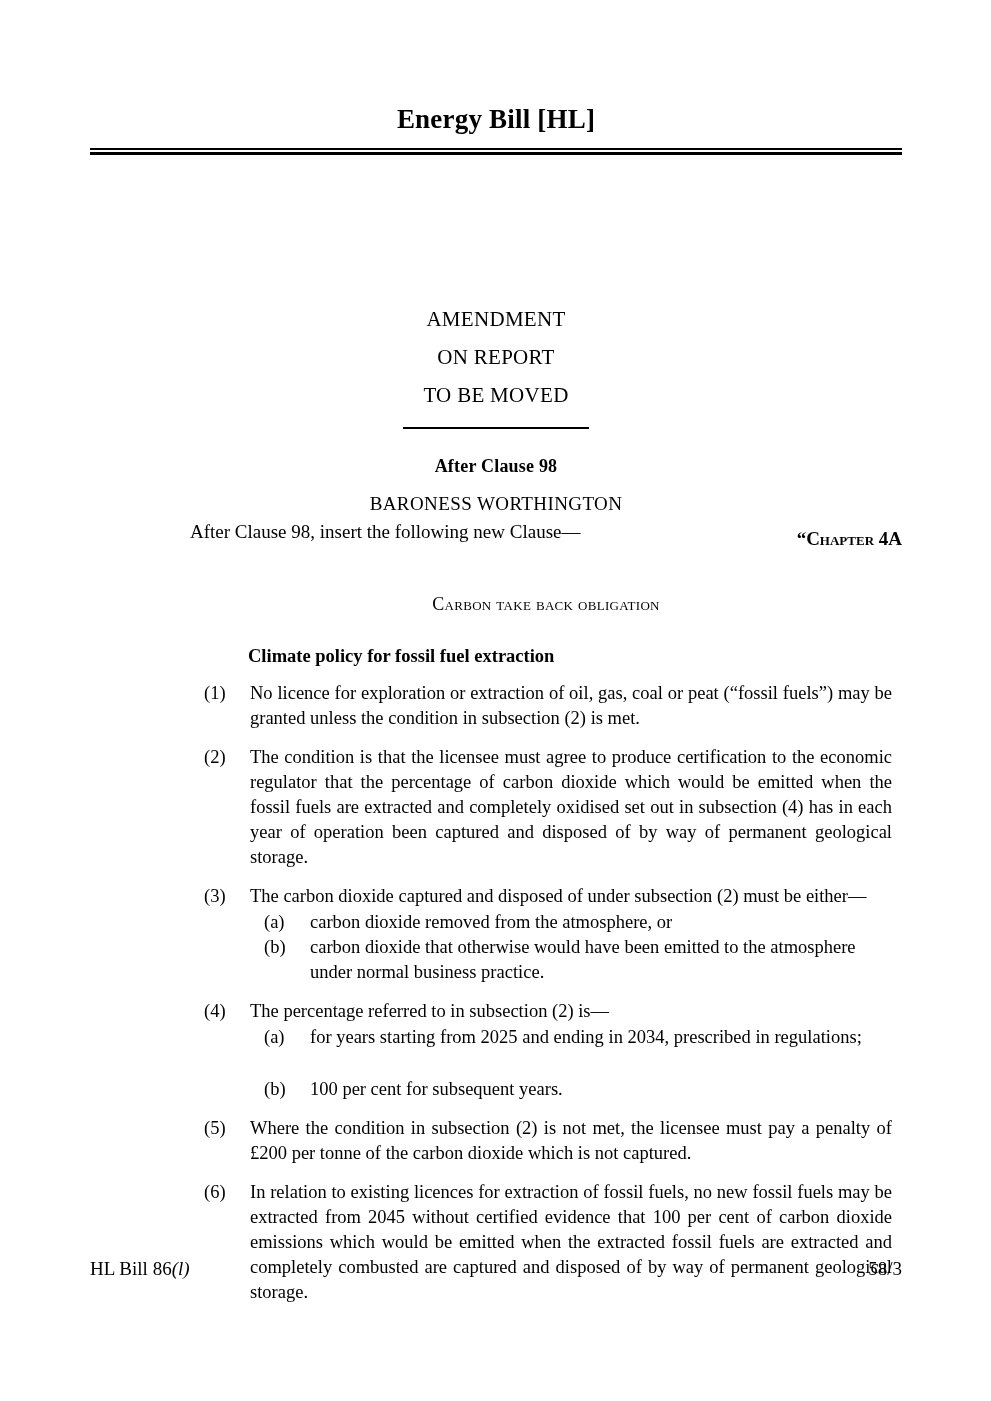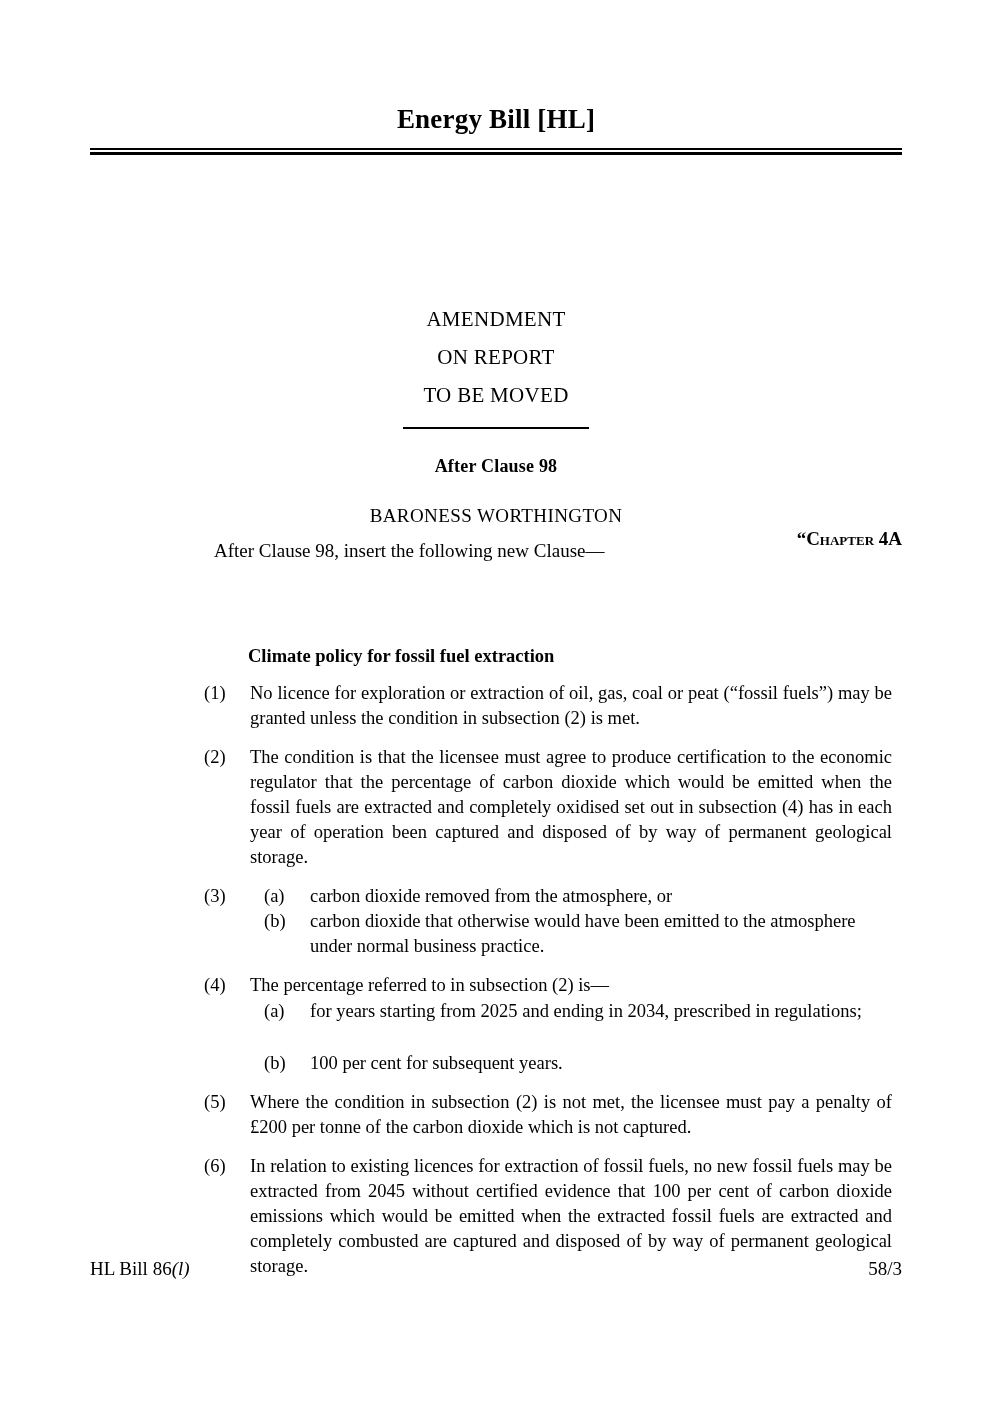--- a/index.html
+++ b/index.html
@@ -74,32 +74,31 @@
     margin: 13px auto 0 auto;
   }
   .after-clause {
     font-size: 18px;
     font-weight: bold;
     margin-top: 27px;
     letter-spacing: 0.2px;
   }
   .member-name {
     font-size: 19px;
-    margin-top: 28px;
+    margin-top: 16px;
     letter-spacing: 0.4px;
   }
 
   
   .instruction {
     position: absolute;
     left: 190px;
-    top: 540px;
+    top: 521px;
     width: 712px;
     font-size: 19px;
-    margin-left: 24px;
   }
 
   
   .chapter-line {
     position: absolute;
     left: 190px;
     top: 528px;
     width: 712px;
     text-align: right;
     font-size: 19px;
@@ -227,37 +226,39 @@
     <div class="head-line">TO BE MOVED</div>
     <div class="head-rule"></div>
     <div class="after-clause">After Clause 98</div>
     <div class="member-name">BARONESS WORTHINGTON</div>
   </div>
 
   <div class="instruction">After Clause 98, insert the following new Clause—</div>
 
   <div class="chapter-line">“Chapter 4A</div>
 
+  <div class="crosshead">Carbon take back obligation</div>
 
   <div class="clause-heading">Climate policy for fossil fuel extraction</div>
 
   <div class="body-list">
 
     <div class="subsec">
       <div class="num">(1)</div>
       <div class="txt">No licence for exploration or extraction of oil, gas, coal or peat (“fossil fuels”) may be granted unless the condition in subsection (2) is met.</div>
     </div>
 
     <div class="subsec">
       <div class="num">(2)</div>
       <div class="txt">The condition is that the licensee must agree to produce certification to the economic regulator that the percentage of carbon dioxide which would be emitted when the fossil fuels are extracted and completely oxidised set out in subsection (4) has in each year of operation been captured and disposed of by way of permanent geological storage.</div>
     </div>
 
     <div class="subsec">
       <div class="num">(3)</div>
+      <div class="txt nojust">The carbon dioxide captured and disposed of under subsection (2) must be either—</div>
       <div class="sub-items">
         <div class="sub-item">
           <div class="letter">(a)</div>
           <div class="sub-txt">carbon dioxide removed from the atmosphere, or</div>
         </div>
         <div class="sub-item">
           <div class="letter">(b)</div>
           <div class="sub-txt">carbon dioxide that otherwise would have been emitted to the atmosphere under normal business practice.</div>
         </div>
       </div>

